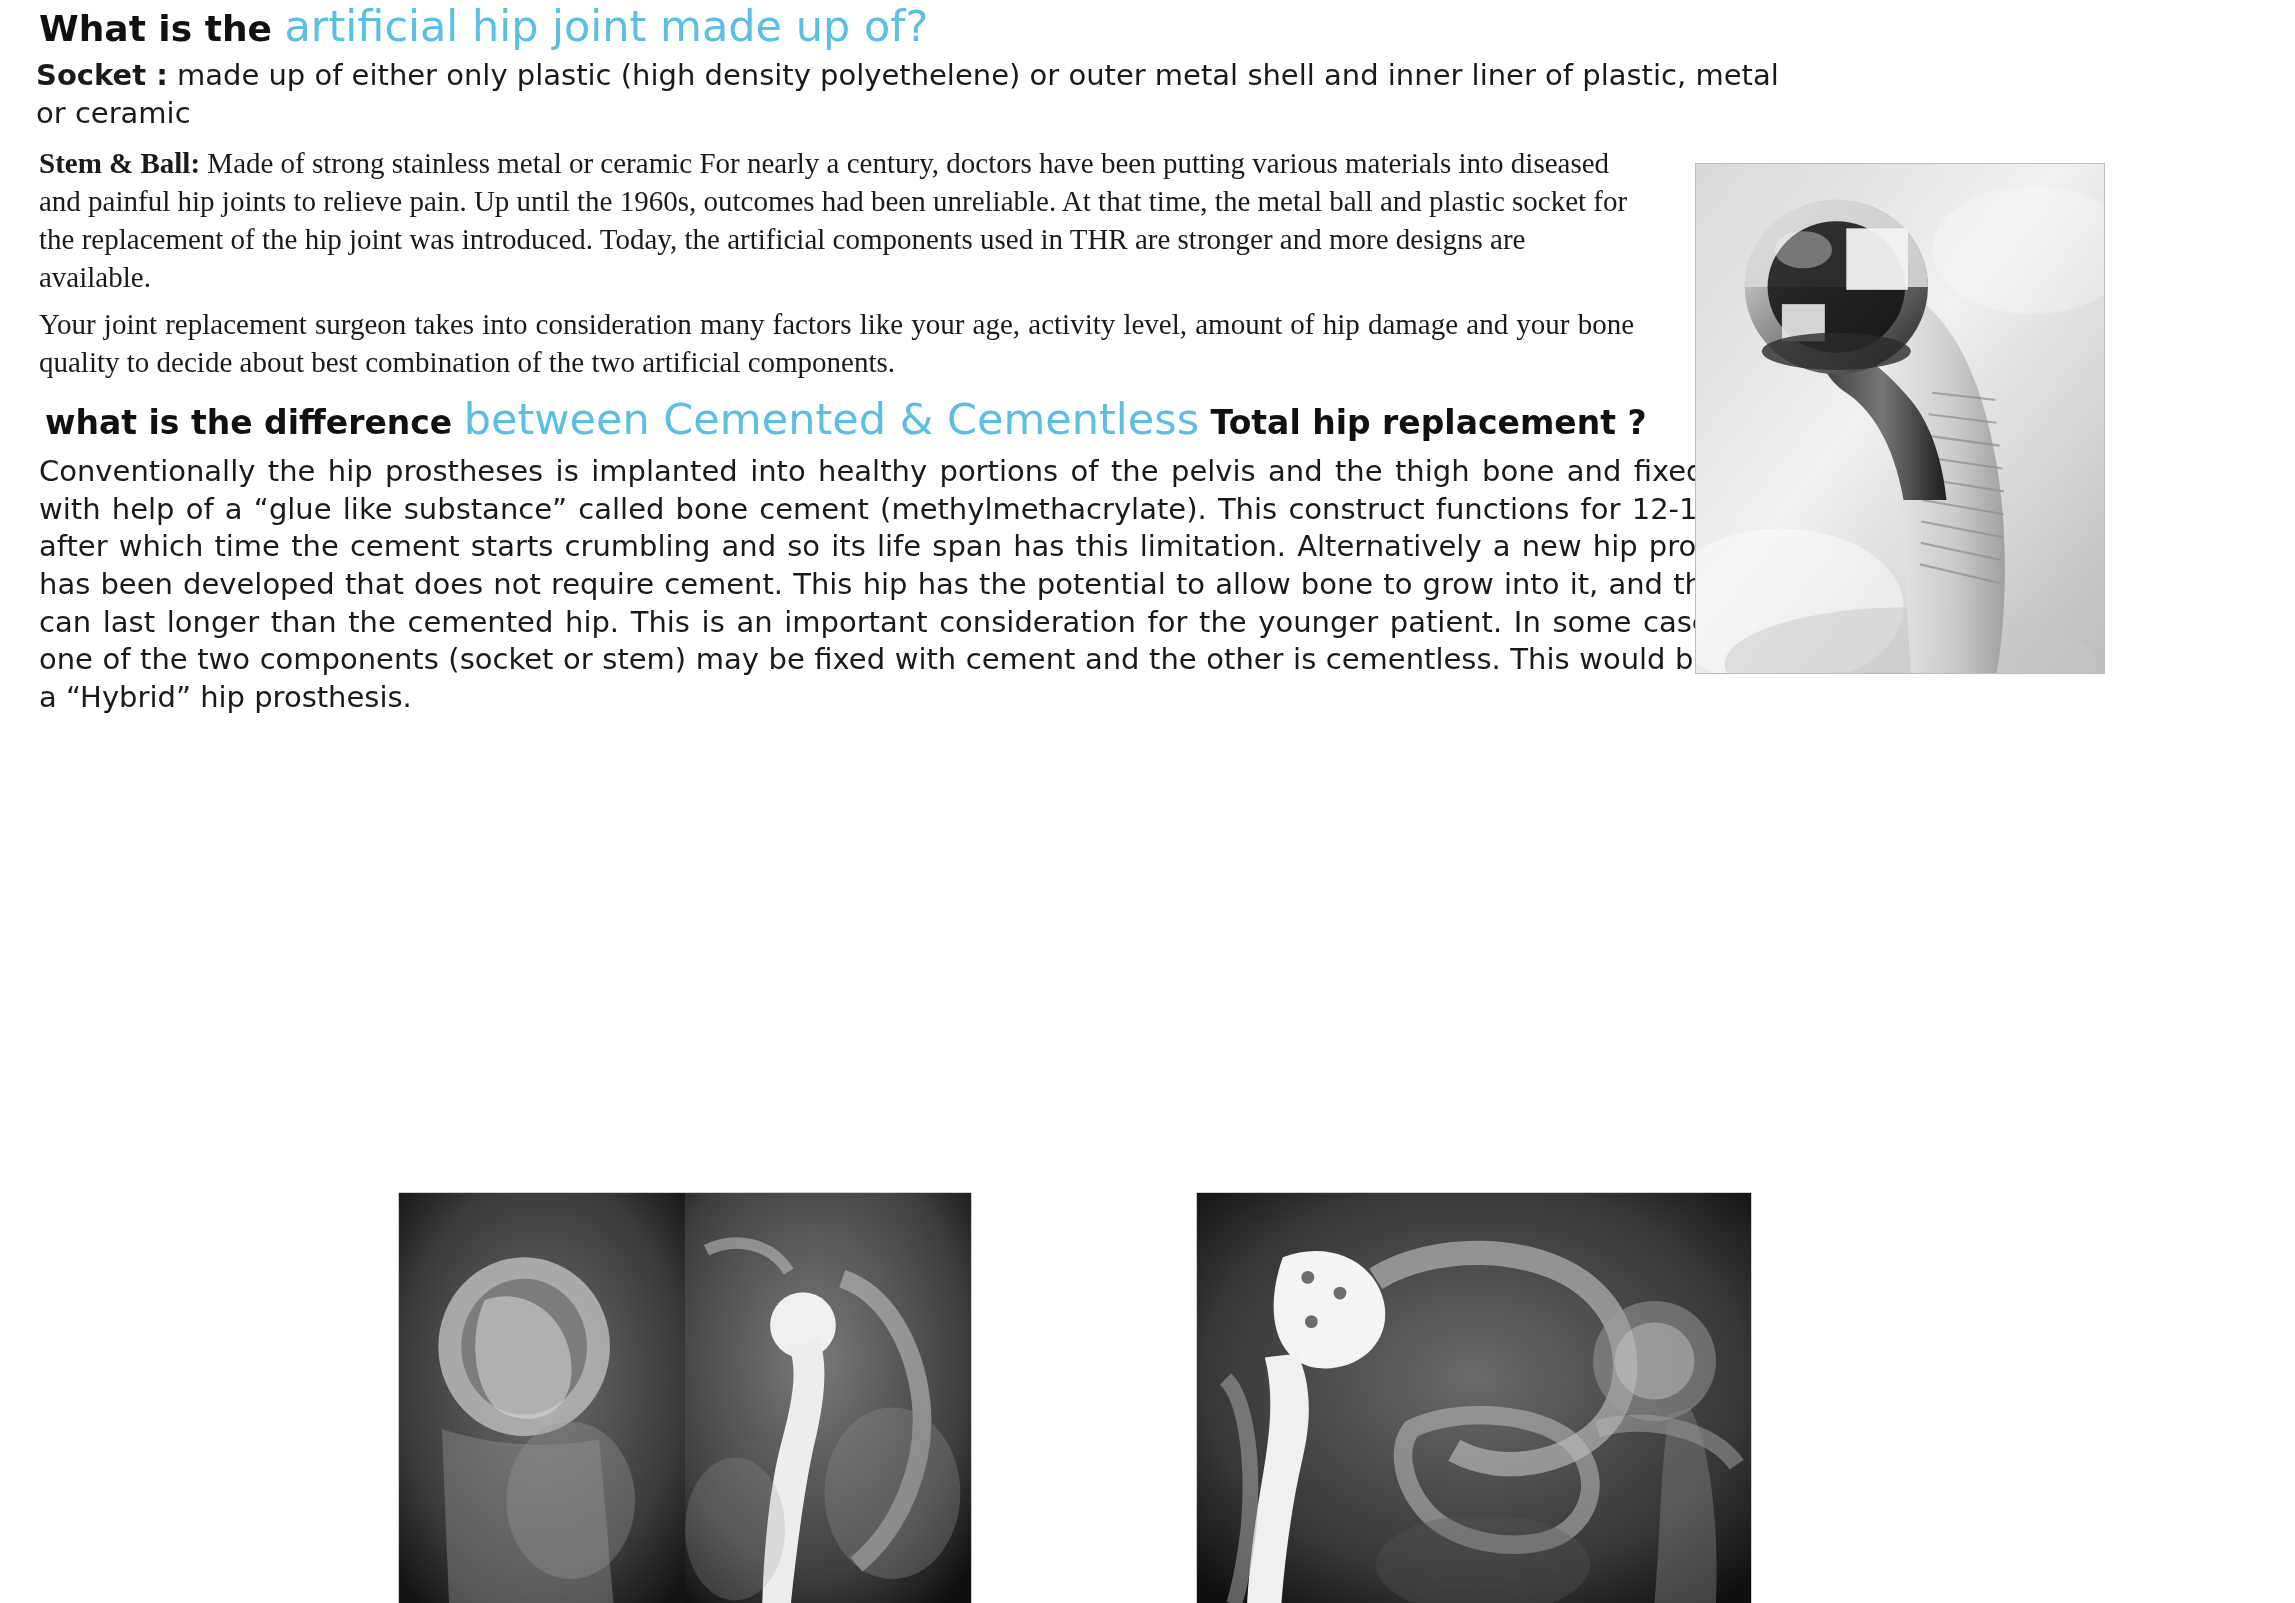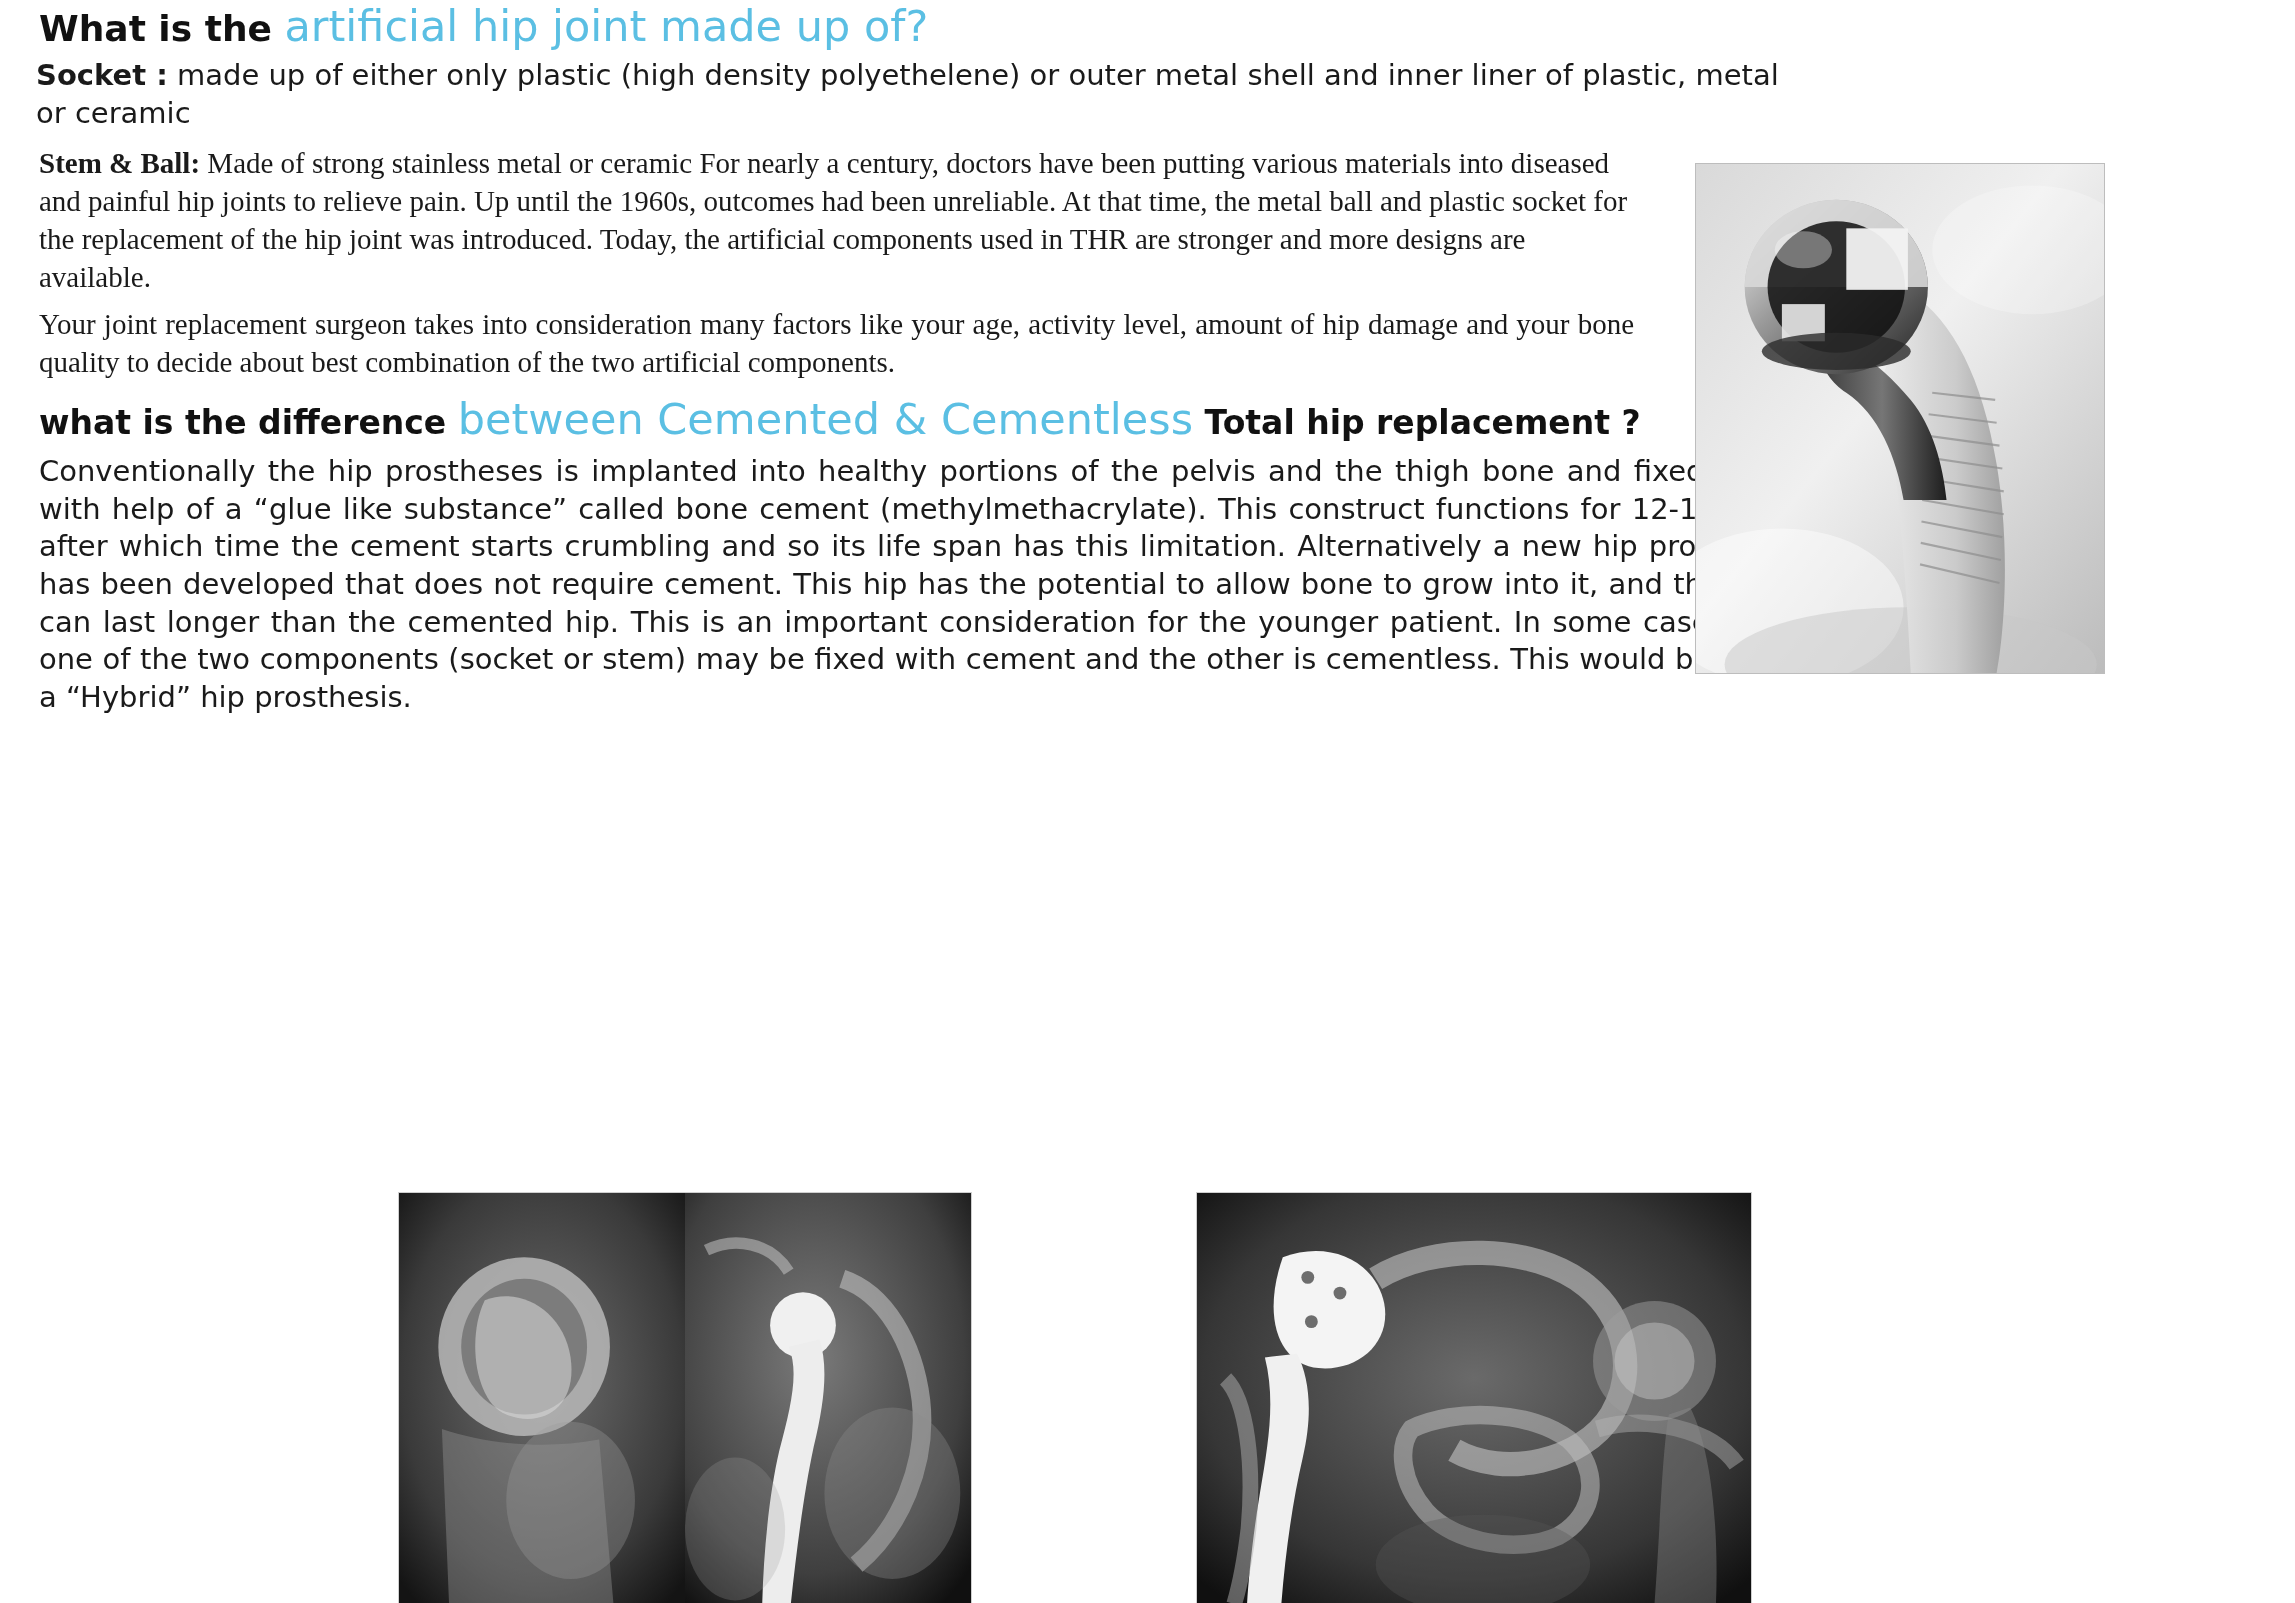--- a/index.html
+++ b/index.html
@@ -38,20 +38,21 @@
   .heading .accent {
     color: #5bbfe3;
     font-weight: normal;
     font-size: 43px;
   }
   #heading-1 {
     padding-top: 4.3px;
   }
   #heading-2 {
     padding-top: 4.3px;
+    margin-left: 6px;
   }
   #heading-2 .black-sm {
     color: #111111;
     font-size: 33px;
     font-weight: bold;
   }
 
   
   .para {
     margin: 0;

